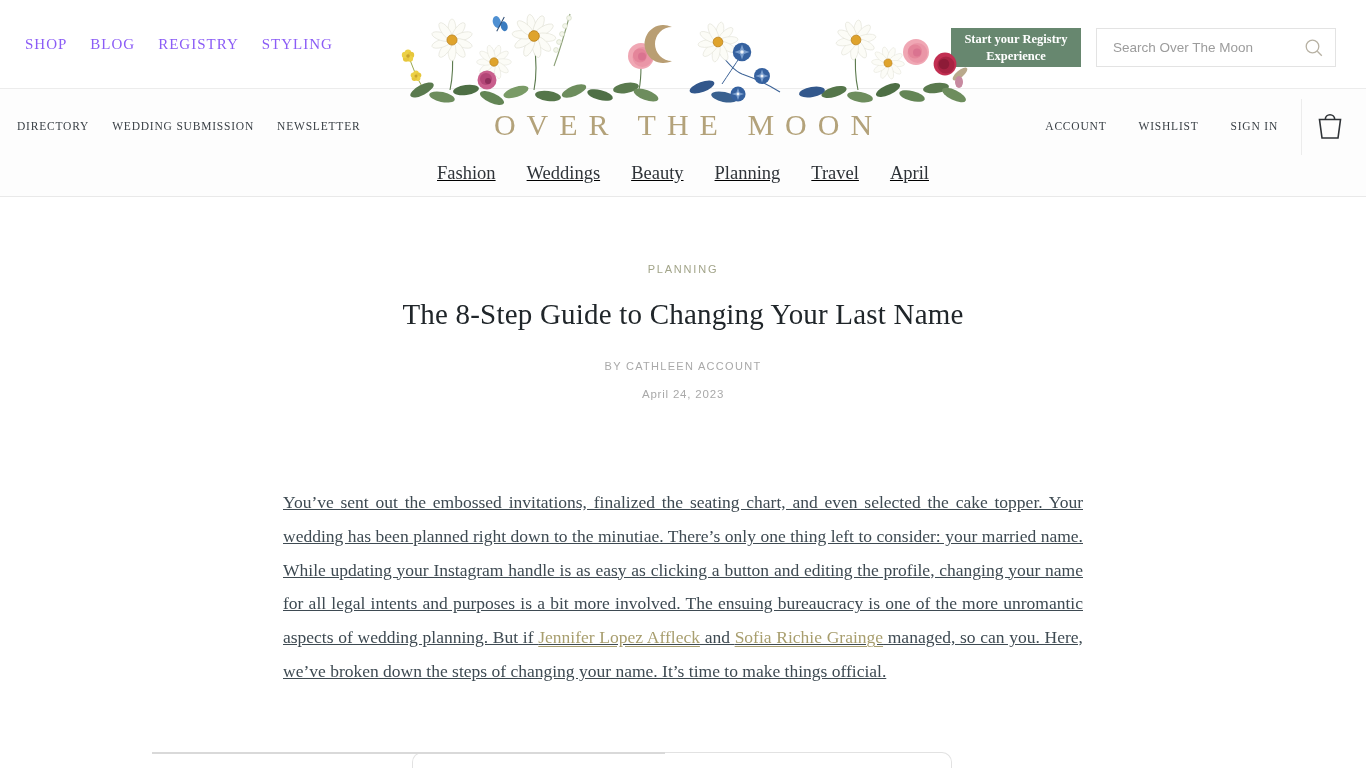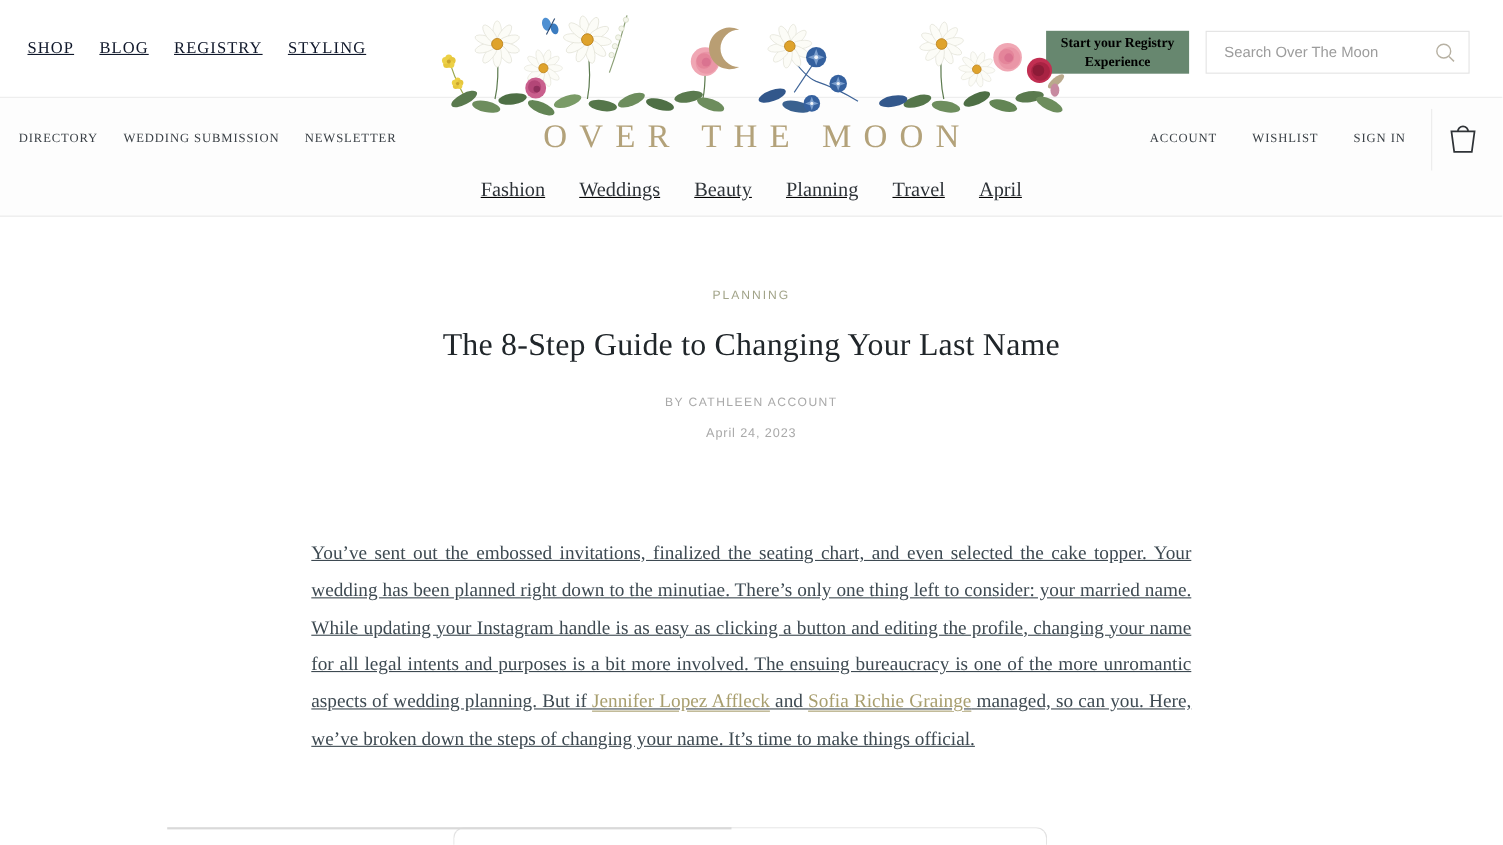--- a/index.html
+++ b/index.html
@@ -3,23 +3,23 @@
 <meta charset="utf-8">
 <style>
   * { margin:0; padding:0; box-sizing:border-box; }
   html,body { width:1366px; height:768px; overflow:hidden; background:#fff;
               font-family:"Liberation Serif", serif; position:relative; }
   a { text-decoration:none; cursor:pointer; }
 
   
   .row1 { position:relative; height:89px; background:#fff; border-bottom:1px solid #ececec; }
   .nav1 { position:absolute; left:25px; top:0; height:88px; display:flex; align-items:center; gap:23px; }
-  .nav1 a { font:15px "Liberation Serif", serif; letter-spacing:1px; color:#0f172a;text-decoration:underline; }
+  .nav1 a { font:15px "Liberation Serif", serif; letter-spacing:1px; color:#8b5cf6; }
   .row1-right { position:absolute; right:30px; top:28px; display:flex; gap:15px; }
-  .registry-btn { width:130px; height:39px; background:#67876f; color:#000000; border:none;
+  .registry-btn { width:130px; height:39px; background:#67876f; color:#ffffff; border:none;
                   font:600 12.5px "Liberation Serif", serif; line-height:1.3; cursor:pointer;text-align:center; }
   .search-wrap { position:relative; width:240px; height:39px; border:1px solid #e3e3e3; background:#fff; }
   .search-wrap input { border:none; outline:none; width:190px; height:100%; padding-left:16px;
                        font:13.5px "Liberation Sans", sans-serif; color:#555; background:transparent; }
   .search-wrap input::placeholder { color:#9c9c9c; }
   .search-icon { position:absolute; right:11px; top:9px; }
 
   
   .row2 { position:relative; height:108px; background:#fdfdfd; border-bottom:1px solid #e9e9e9; }
   .nav2l { position:absolute; left:17px; top:31px; display:flex; gap:23px; }

